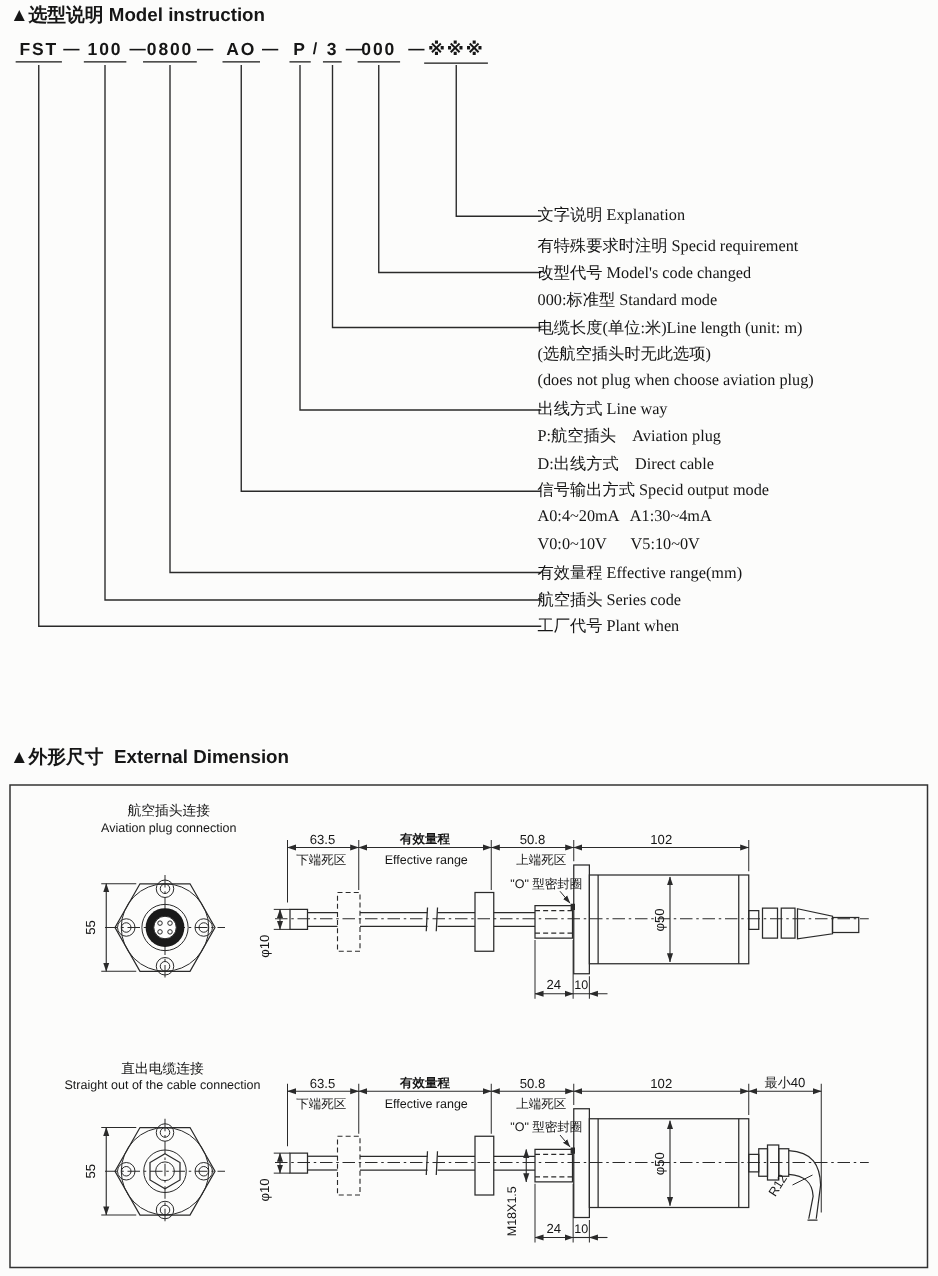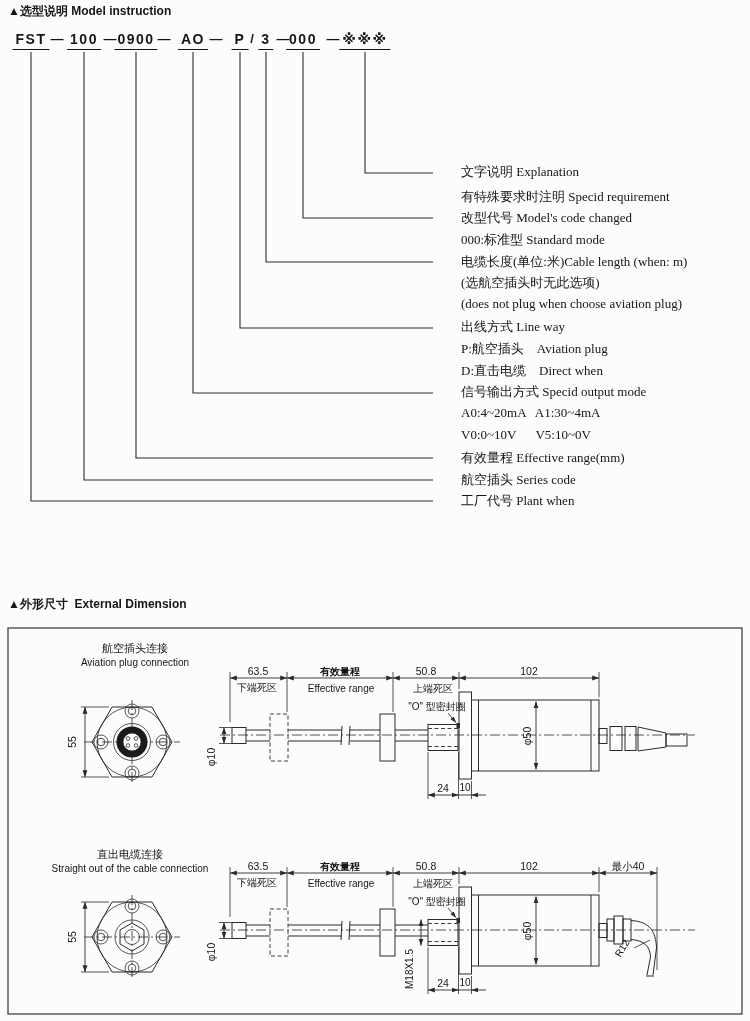--- a/index.html
+++ b/index.html
@@ -3,35 +3,35 @@
 <meta charset="utf-8">
 <style>
   html,body{margin:0;padding:0}
   body{
     width:750px;height:1021px;position:relative;
     background:#fcfcfb;color:#161616;
     font-family:"Liberation Sans","DejaVu Sans",sans-serif;
     overflow:hidden;
   }
   .sec-title{
-    position:absolute;left:8px;font-size:12px;font-weight:bold;
+    position:absolute;left:8px;font-size:15px;font-weight:bold;
     font-family:"Liberation Sans","DejaVu Sans",sans-serif;white-space:pre;
   }
   #svg-tree,#svg-dims{position:absolute;left:0}
   .code-seg{
     position:absolute;top:31px;transform:translateX(-50%);
     font-size:14px;font-weight:bold;letter-spacing:1.5px;
     border-bottom:1.4px solid #161616;padding:0 3px 2px 3px;white-space:pre;
   }
   .code-sep{
     position:absolute;top:31px;transform:translateX(-50%);
     font-size:13px;font-weight:bold;
   }
   .explain{
-    position:absolute;left:461px;height:18px;
+    position:absolute;left:430px;height:18px;
     font-family:"Liberation Serif","DejaVu Serif",serif;
     font-size:13px;white-space:pre;text-align:center;
   }
   svg .ln{stroke:#2a2a2a;stroke-width:1;fill:none}
   svg .thin{stroke:#2a2a2a;stroke-width:.8;fill:none}
   svg .dash{stroke:#2a2a2a;stroke-width:.9;fill:none;stroke-dasharray:4 2.5}
   svg .cl{stroke:#2a2a2a;stroke-width:.8;fill:none;stroke-dasharray:10 3 2 3}
   svg .dim{stroke:#2a2a2a;stroke-width:.9;fill:none}
   svg .fillk{fill:#2a2a2a;stroke:none}
   svg text{
@@ -58,44 +58,44 @@
     <polyline points="84,52 84,480 433,480"></polyline>
     <polyline points="31,52 31,501 433,501"></polyline>
   </g>
 </svg>
 
 <div>
   <span class="code-seg" style="left:31px">FST</span>
   <span class="code-sep" style="left:57px">—</span>
   <span class="code-seg" style="left:84px">100</span>
   <span class="code-sep" style="left:110px">—</span>
-  <span class="code-seg" style="left:136px">0900</span>
+  <span class="code-seg" style="left:136px">0800</span>
   <span class="code-sep" style="left:164px">—</span>
   <span class="code-seg" style="left:193px">AO</span>
   <span class="code-sep" style="left:216px">—</span>
   <span class="code-seg" style="left:240px">P</span>
   <span class="code-sep" style="left:252px">/</span>
   <span class="code-seg" style="left:266px">3</span>
   <span class="code-sep" style="left:283px">—</span>
   <span class="code-seg" style="left:303px">000</span>
   <span class="code-sep" style="left:333px">—</span>
   <span class="code-seg" style="left:365px">※※※</span>
 </div>
 
 <div>
   <div class="explain" style="top:163px">文字说明 Explanation</div>
   <div class="explain" style="top:188px">有特殊要求时注明 Specid requirement</div>
   <div class="explain" style="top:209px">改型代号 Model's code changed</div>
   <div class="explain" style="top:231px">000:标准型 Standard mode</div>
-  <div class="explain" style="top:253px">电缆长度(单位:米)Cable length (when: m)</div>
+  <div class="explain" style="top:253px">电缆长度(单位:米)Line length (unit: m)</div>
   <div class="explain" style="top:274px">(选航空插头时无此选项)</div>
   <div class="explain" style="top:296px">(does not plug when choose aviation plug)</div>
   <div class="explain" style="top:318px">出线方式 Line way</div>
   <div class="explain" style="top:340px">P:航空插头    Aviation plug</div>
-  <div class="explain" style="top:362px">D:直击电缆    Direct when</div>
+  <div class="explain" style="top:362px">D:出线方式    Direct cable</div>
   <div class="explain" style="top:383px">信号输出方式 Specid output mode</div>
   <div class="explain" style="top:405px">A0:4~20mA   A1:30~4mA</div>
   <div class="explain" style="top:427px">V0:0~10V      V5:10~0V</div>
   <div class="explain" style="top:449px">有效量程 Effective range(mm)</div>
   <div class="explain" style="top:471px">航空插头 Series code</div>
   <div class="explain" style="top:492px">工厂代号 Plant when</div>
 </div>
 
 <div class="sec-title" style="top:596px">▲外形尺寸  External Dimension</div>
 

